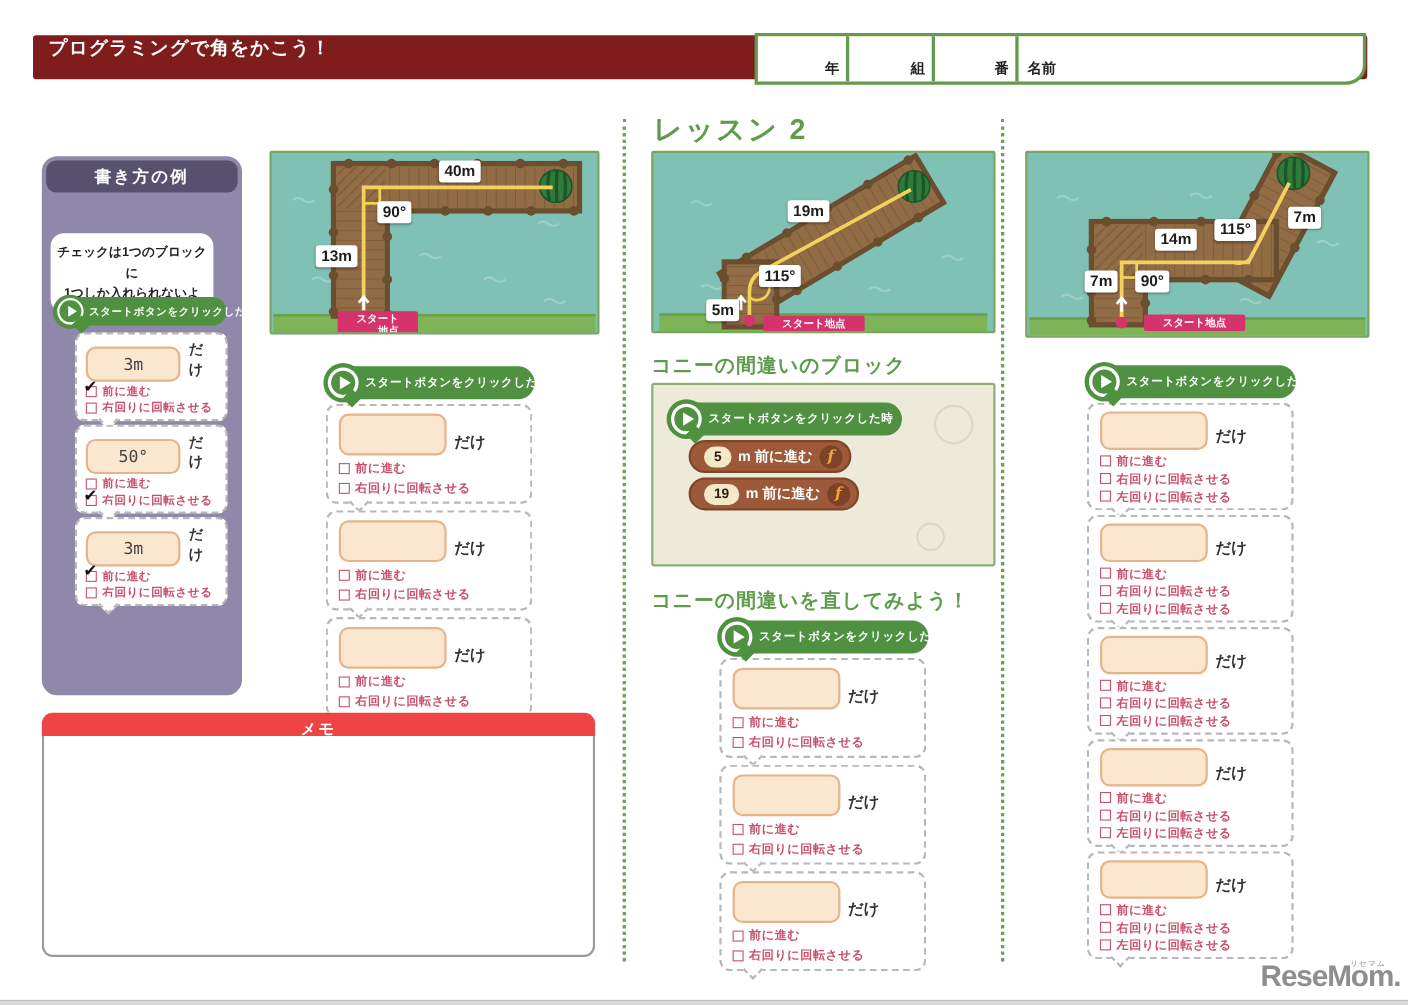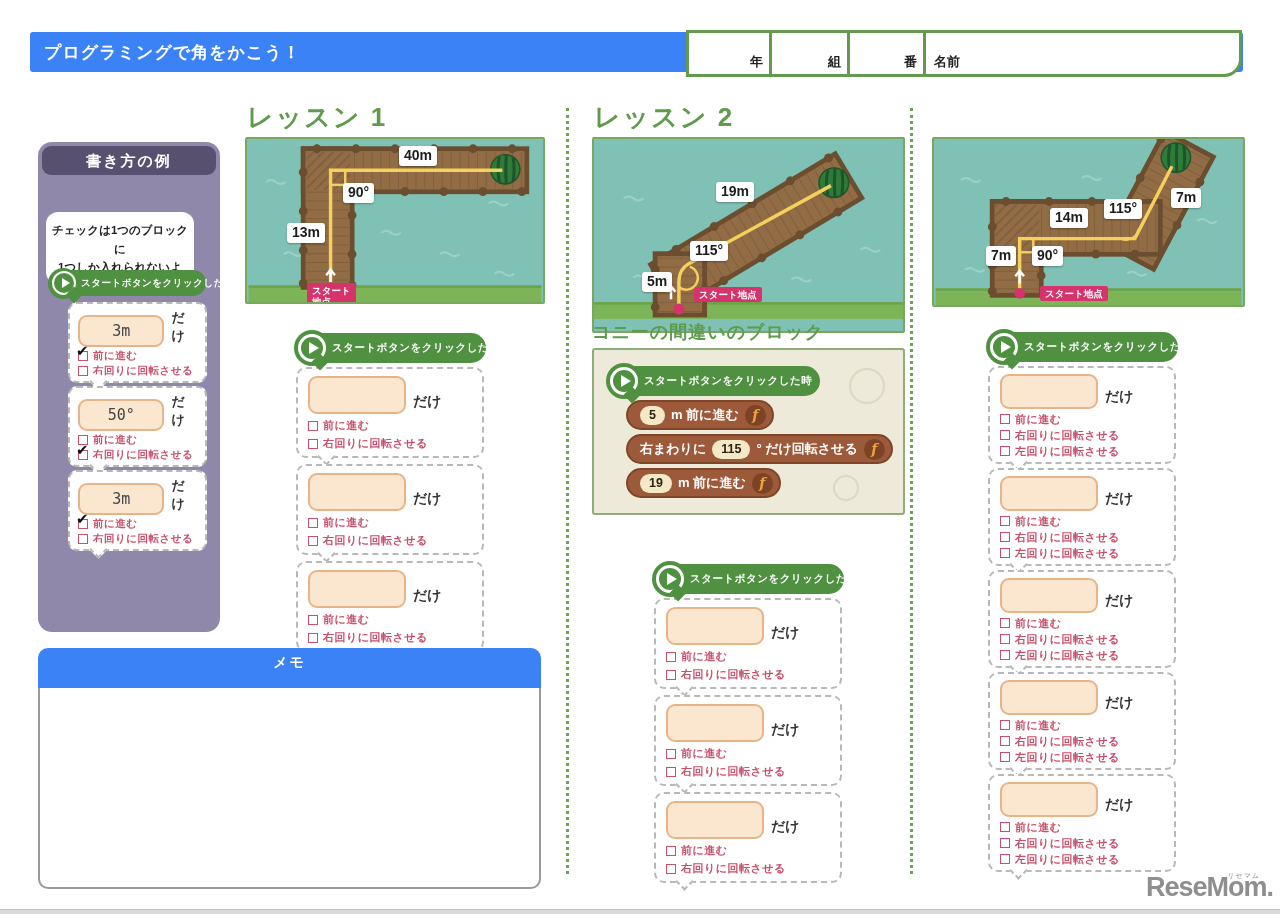--- a/index.html
+++ b/index.html
@@ -1,36 +1,36 @@
 <!DOCTYPE html>
 <html><head>
 <meta charset="utf-8">
 <style>
   * { box-sizing: border-box; margin:0; padding:0; }
   body { font-family:"Liberation Sans","DejaVu Sans",sans-serif; background:#fff; }
   .page { position:relative; width:1280px; height:914px; background:#fff; overflow:hidden; }
 
   
-  .banner { position:absolute; left:30px; top:32px; width:1213px; height:40px; background:#3b82f6; border-radius:3px; display:flex; align-items:center; }
+  .banner { position:absolute; left:30px; top:32px; width:1213px; height:40px; background:#7f1d1d; border-radius:3px; display:flex; align-items:flex-start; }
   .banner-title { color:#fff; font-weight:bold; font-size:17px; margin-left:14px; letter-spacing:1px; }
   .namebox { position:absolute; left:686px; top:30px; width:556px; height:47px; background:#fff; border:3px solid #649a4e; border-radius:0 0 18px 0; display:flex; }
   .ncell { position:relative; border-right:3px solid #649a4e; }
   .ncell:last-child { border-right:none; }
   .ncell .nlab { position:absolute; bottom:3px; right:6px; font-size:13px; font-weight:bold; color:#222; }
   .ncell.wide .nlab { right:auto; left:8px;margin-top:32px; }
 
   
   .h-lesson { position:absolute; color:#5e9b4b; font-size:26px; font-weight:bold; letter-spacing:2px; }
   .h-sub { position:absolute; color:#5e9b4b; font-size:18px; font-weight:bold; letter-spacing:1px; }
 
   
   .scene { position:absolute; border:2px solid #79a760; border-radius:2px; overflow:hidden; background:#7fc2b5; }
   .scene svg { position:absolute; left:0; top:0; width:100%; height:100%; }
   .slabel { position:absolute; background:#fff; color:#1c1c1c; font-weight:bold; font-size:14px; line-height:1.25; padding:1px 5px; border-radius:3px; box-shadow:0 1px 2px rgba(0,0,0,.3); white-space:nowrap; }
-  .sstart { position:absolute; background:#d6336c; color:#fff; font-weight:bold; font-size:9.5px; line-height:1.2; padding:2px 5px; border-radius:2px; white-space:pre-line; text-align:left; }
+  .sstart { position:absolute; background:#d6336c; color:#fff; font-weight:bold; font-size:9.5px; line-height:1.2; padding:2px 17px; border-radius:2px; white-space:pre-line; text-align:right; }
 
   
   .startbtn { position:absolute; height:30px; background:#4f9140; border-radius:15px; display:flex; align-items:center; z-index:3; }
   .startbtn.flow { position:relative; }
   .play { position:relative; margin-left:-2px; width:36px; height:36px; flex:none; background:#4f9140; border-radius:50%; display:flex; align-items:center; justify-content:center; }
   .play::before { content:""; position:absolute; inset:4px; border:3px solid #fff; border-radius:50%; }
   .tri { width:0; height:0; border-left:10px solid #fff; border-top:6px solid transparent; border-bottom:6px solid transparent; margin-left:4px; }
   .stext { color:#fff; font-weight:bold; font-size:10.5px; margin:0 10px 0 2px; letter-spacing:.5px; white-space:nowrap; }
   .gtail { position:absolute; left:18px; bottom:-5px; width:12px; height:12px; background:#4f9140; transform:rotate(45deg); }
   .startbtn.sm { height:26px; border-radius:13px; }
@@ -75,21 +75,21 @@
   .deco { position:absolute; border:2px solid #ddd8c2; border-radius:50%; }
   .mstart { margin:16px 0 0 14px; width:212px; }
   .brow { position:relative; display:flex; align-items:center; gap:6px; height:30px; background:#9d5a3a; border:2px solid #7e4527; border-radius:15px; padding:0 6px 0 12px; color:#fff; font-weight:bold; font-size:13px; margin:4px 0 0 32px; width:fit-content; }
   .bpre:empty { display:none; }
   .num { background:#f3e9c7; color:#2e2013; border-radius:10px; padding:0 9px; height:19px; line-height:19px; font-size:12.5px; font-weight:bold; }
   .ficon { width:21px; height:21px; border-radius:50%; background:#7c4326; display:flex; align-items:center; justify-content:center; flex:none; }
   .ficon::after { content:"f"; font-family:"DejaVu Serif",serif; font-style:italic; font-weight:bold; color:#efa23e; font-size:14px; line-height:1; }
 
   
   .memo { position:absolute; left:38px; top:648px; width:503px; }
-  .memo-head { height:40px; background:#3b82f6; border-radius:10px 10px 0 0; color:#fff; font-weight:bold; font-size:14px; text-align:center; line-height:29px; letter-spacing:2px; }
+  .memo-head { height:21px; background:#ef4444; border-radius:10px 10px 0 0; color:#fff; font-weight:bold; font-size:14px; text-align:center; line-height:29px; letter-spacing:2px; }
   .memo-body { height:201px; background:#fff; border:2px solid #9a9a9a; border-top:none; border-radius:0 0 10px 10px; }
 
   
   .vsep { position:absolute; top:108px; height:766px; width:0; border-left:3px dotted #6f9f58; }
   .logo { position:absolute; left:1146px; top:872px; width:124px; text-align:center; color:#8e8e8e; }
   .logo-main { font-size:27px; font-weight:bold; letter-spacing:-1px; }
   .logo-ruby { position:absolute; top:-1px; right:10px; font-size:7px; letter-spacing:1px; }
   .logo-dot { font-size:27px; font-weight:bold; }
   .bottombar { position:absolute; left:0; right:0; bottom:0; height:5px; background:#dadada; border-top:1px solid #c2c2c2; }
 </style>
@@ -169,21 +169,20 @@
             <span class="olabel">前に進む</span>
           </div>
         <div class="opt">
             <span class="cb"></span>
             <span class="olabel">右回りに回転させる</span>
           </div>
       </div>
     </div>
   </div>
 
-  <div class="h-lesson" style="left:247px;top:100px">レッスン 1</div>
   <div class="scene" style="left:245px;top:137px;width:300px;height:167px">
     <svg viewBox="0 0 300 167">
       <defs>
         <pattern id="s1v" width="9" height="12" patternUnits="userSpaceOnUse">
             <line x1="0" y1="0" x2="0" y2="12" stroke="#7d5d3c" stroke-width="1.8"></line>
           </pattern>
         <pattern id="s1h" width="12" height="9" patternUnits="userSpaceOnUse">
             <line x1="0" y1="0" x2="12" y2="0" stroke="#7d5d3c" stroke-width="1.8"></line>
           </pattern>
         <pattern id="s1d" width="10" height="10" patternUnits="userSpaceOnUse">
@@ -299,21 +298,21 @@
   </div>
 
   <div class="memo">
     <div class="memo-head">メモ</div>
     <div class="memo-body"></div>
   </div>
 
   <div class="vsep" style="left:566px"></div>
 
   <div class="h-lesson" style="left:594px;top:100px">レッスン 2</div>
-  <div class="scene" style="left:592px;top:137px;width:313px;height:196px">
+  <div class="scene" style="left:592px;top:137px;width:313px;height:166px">
     <svg viewBox="0 0 313 170">
       <defs>
         <pattern id="s2v" width="9" height="12" patternUnits="userSpaceOnUse">
             <line x1="0" y1="0" x2="0" y2="12" stroke="#7d5d3c" stroke-width="1.8"></line>
           </pattern>
         <pattern id="s2h" width="12" height="9" patternUnits="userSpaceOnUse">
             <line x1="0" y1="0" x2="12" y2="0" stroke="#7d5d3c" stroke-width="1.8"></line>
           </pattern>
       </defs>
       <rect width="313" height="170" fill="#7fc2b5"></rect>
@@ -376,33 +375,28 @@
       <span class="stext">スタートボタンをクリックした時</span>
       <span class="gtail"></span>
     </div>
     <div class="brow">
 
       <span class="num">5</span>
       <span>m 前に進む</span>
       <span class="ficon"></span>
     </div>
     <div class="brow">
-      <span class="bpre">右まわりに</span>
-      <span class="num">115</span>
-      <span>° だけ回転させる</span>
-      <span class="ficon"></span>
-    </div>
-    <div class="brow">
 
       <span class="num">19</span>
       <span>m 前に進む</span>
       <span class="ficon"></span>
     </div>
   </div>
 
+  <div class="h-sub" style="left:592px;top:534px">コニーの間違いを直してみよう！</div>
   <div class="startbtn" style="left:654px;top:564px;width:190px">
     <span class="play">
         <span class="tri"></span>
       </span>
     <span class="stext">スタートボタンをクリックした時</span>
     <span class="gtail"></span>
   </div>
   <div class="blockcol" style="left:654px;top:598px;width:188px">
     <div class="blk">
       <div class="blkrow">

